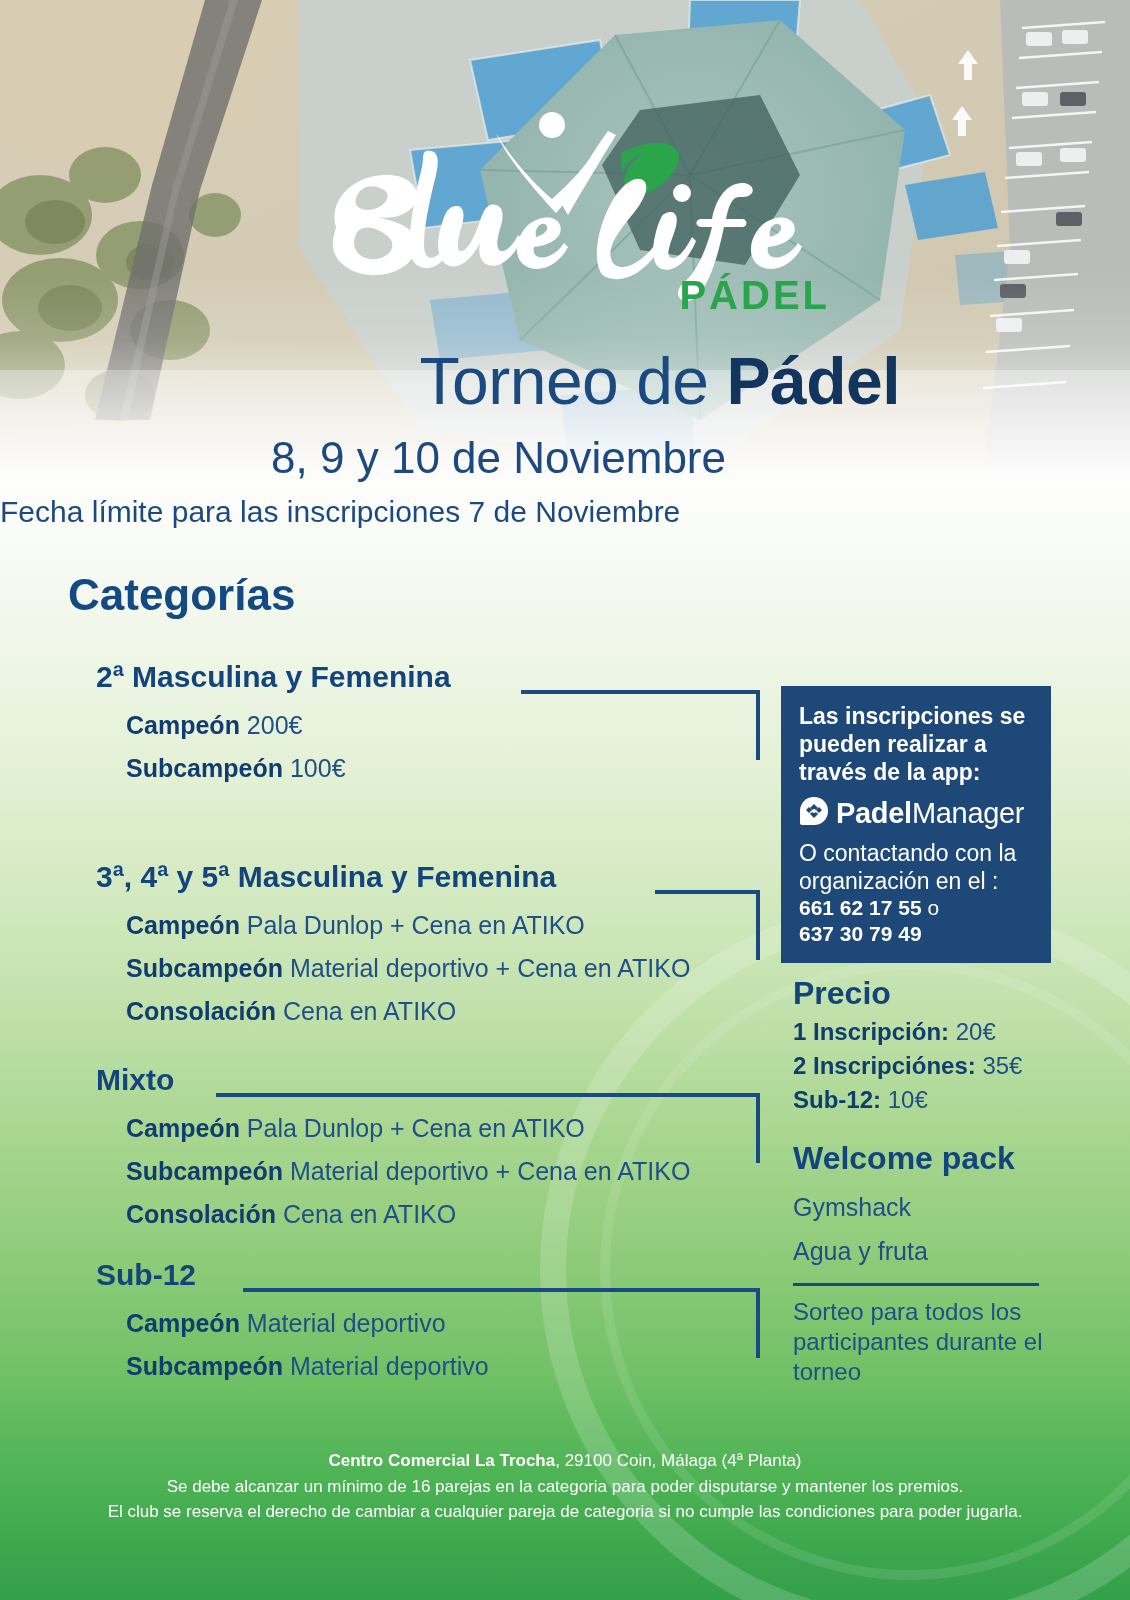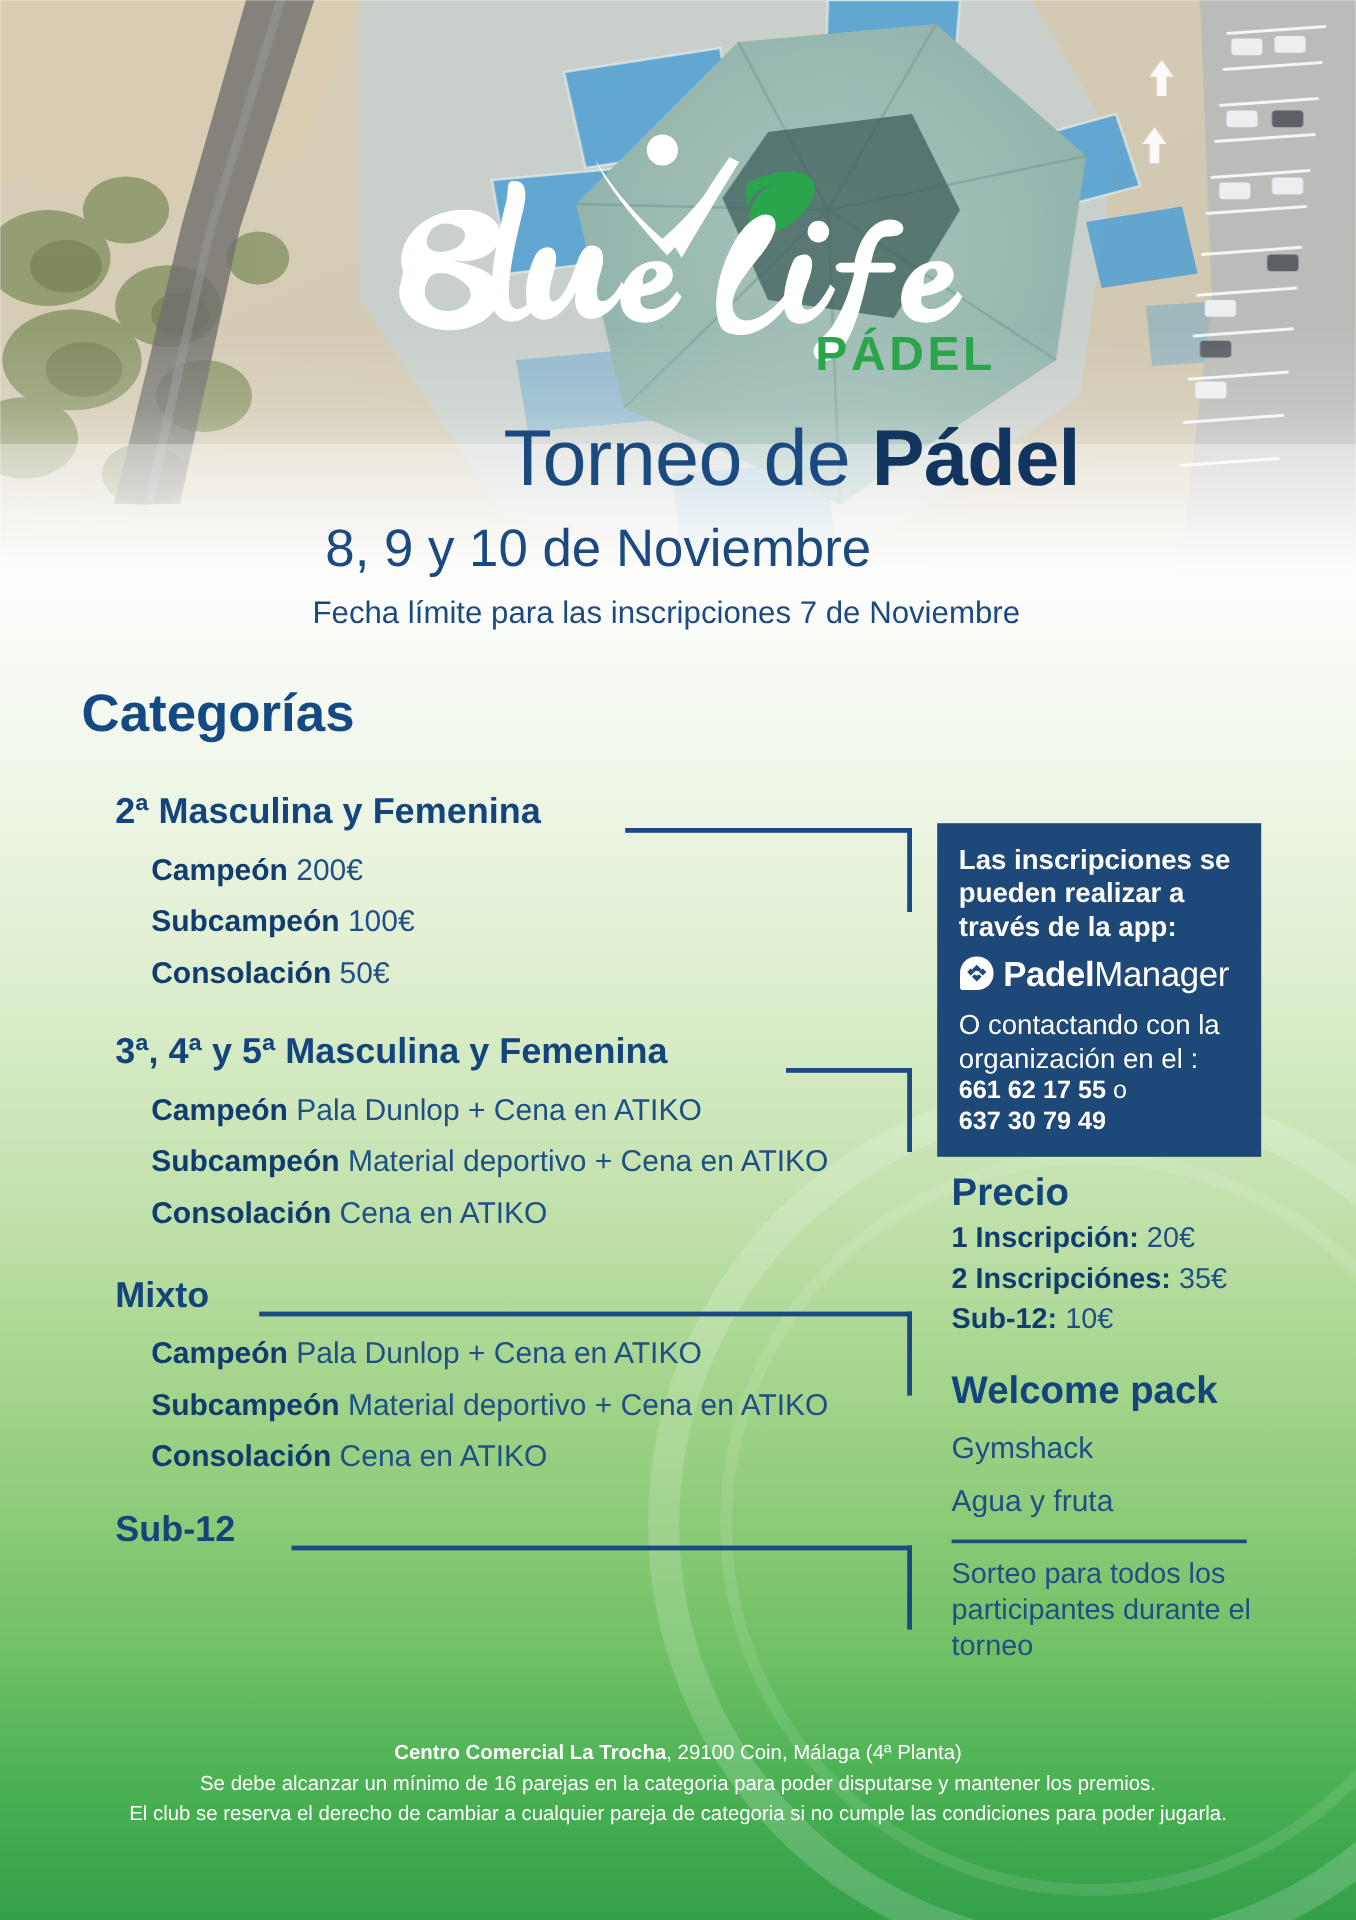--- a/index.html
+++ b/index.html
@@ -72,22 +72,21 @@
     font-weight:400;
   }
   .title b{font-weight:700;color:#11355f;}
   .subtitle{
     position:absolute;left:0;top:436px;width:726px;
     text-align:right;
     font-size:44px;line-height:1;color:#1b4a80;font-weight:400;
   }
   .deadline{
     position:absolute;left:0;top:497px;width:850px;
-    text-align:right;
-    font-size:26px;line-height:1;color:#1b4a80;font-weight:400;
+    font-size:30px;line-height:1;color:#1b4a80;font-weight:400;
   }
   .cats-title{
     position:absolute;left:68px;top:570px;
     font-size:44px;font-weight:700;color:#134a83;
   }
 
   
   .cat{position:absolute;}
   .cat-head{
     font-size:30px;font-weight:700;color:#13447c;
@@ -352,21 +351,20 @@
   <div class="subtitle">8, 9 y 10 de Noviembre</div>
   <div class="deadline">Fecha límite para las inscripciones 7 de Noviembre</div>
 
   <div class="cats-title">Categorías</div>
 
   <div class="cat" style="left:96px;top:660px;">
     <div class="cat-head">2ª Masculina y Femenina</div>
     <div class="cat-rows">
       <div class="row"><b>Campeón</b><span> 200€</span></div>
       <div class="row"><b>Subcampeón</b><span> 100€</span></div>
-      <div class="row"><b>Consolación</b><span> 50€</span></div>
     </div>
   </div>
   <div class="lshape" style="left:521px;top:690px;">
     <div class="h" style="width:239px;"></div>
     <div class="v" style="left:235px;height:70px;"></div>
   </div>
 
   <div class="cat" style="left:96px;top:860px;">
     <div class="cat-head">3ª, 4ª y 5ª Masculina y Femenina</div>
     <div class="cat-rows">
@@ -388,20 +386,24 @@
       <div class="row"><b>Consolación</b><span> Cena en ATIKO</span></div>
     </div>
   </div>
   <div class="lshape" style="left:216px;top:1093px;">
     <div class="h" style="width:544px;"></div>
     <div class="v" style="left:540px;height:70px;"></div>
   </div>
 
   <div class="cat" style="left:96px;top:1258px;">
     <div class="cat-head">Sub-12</div>
+    <div class="cat-rows">
+      <div class="row"><b>Campeón</b><span> Material deportivo</span></div>
+      <div class="row"><b>Subcampeón</b><span> Material deportivo</span></div>
+    </div>
   </div>
   <div class="lshape" style="left:243px;top:1288px;">
     <div class="h" style="width:517px;"></div>
     <div class="v" style="left:513px;height:70px;"></div>
   </div>
 
   <div class="bluebox">
     <div class="bb-head">Las inscripciones se pueden realizar a través de la app:</div>
     <div class="pm-logo">
       <span>

